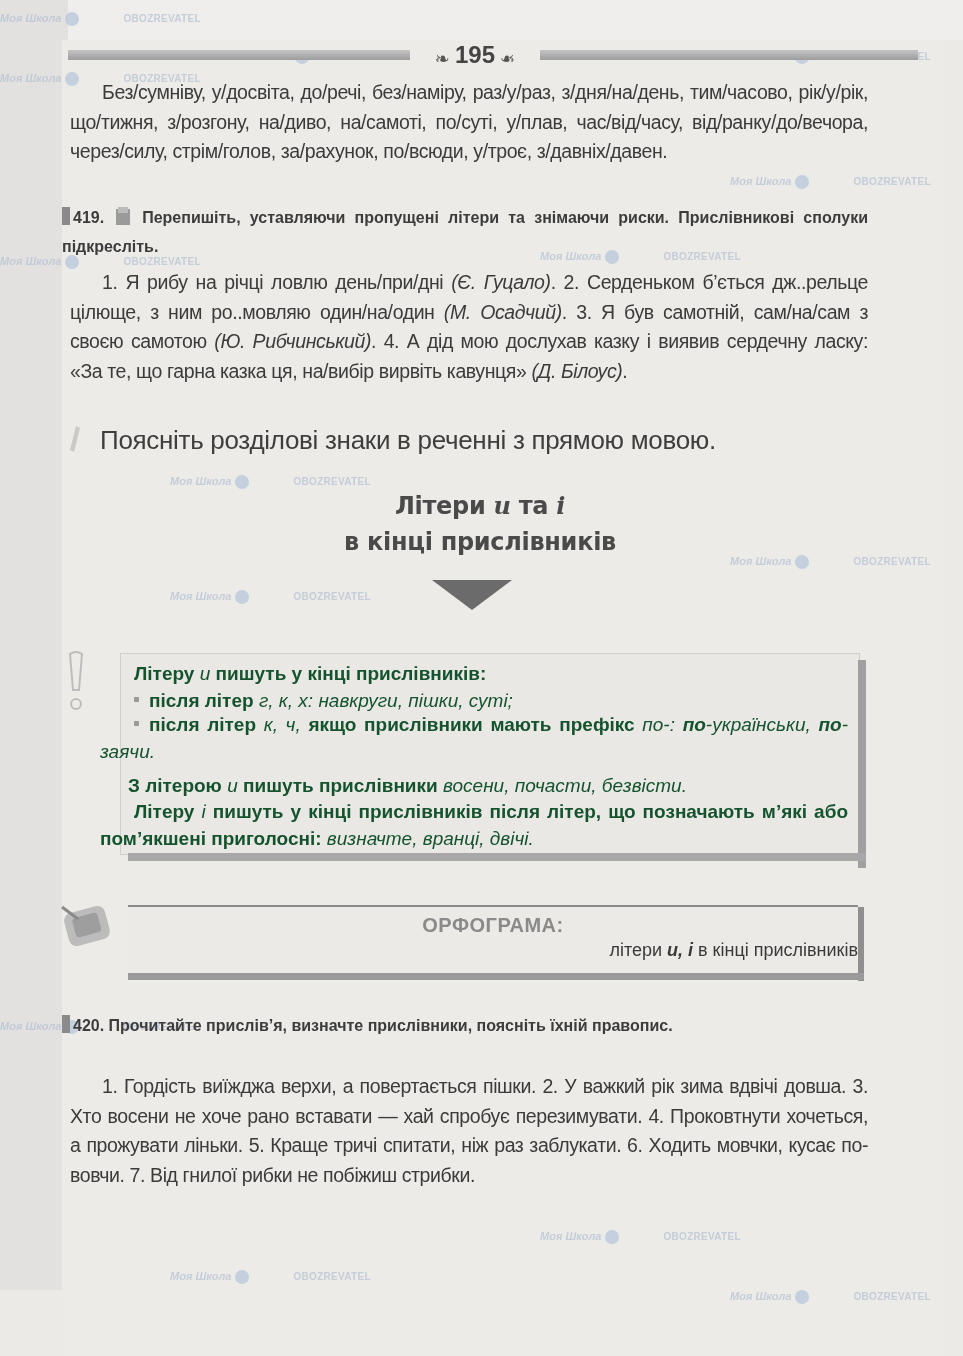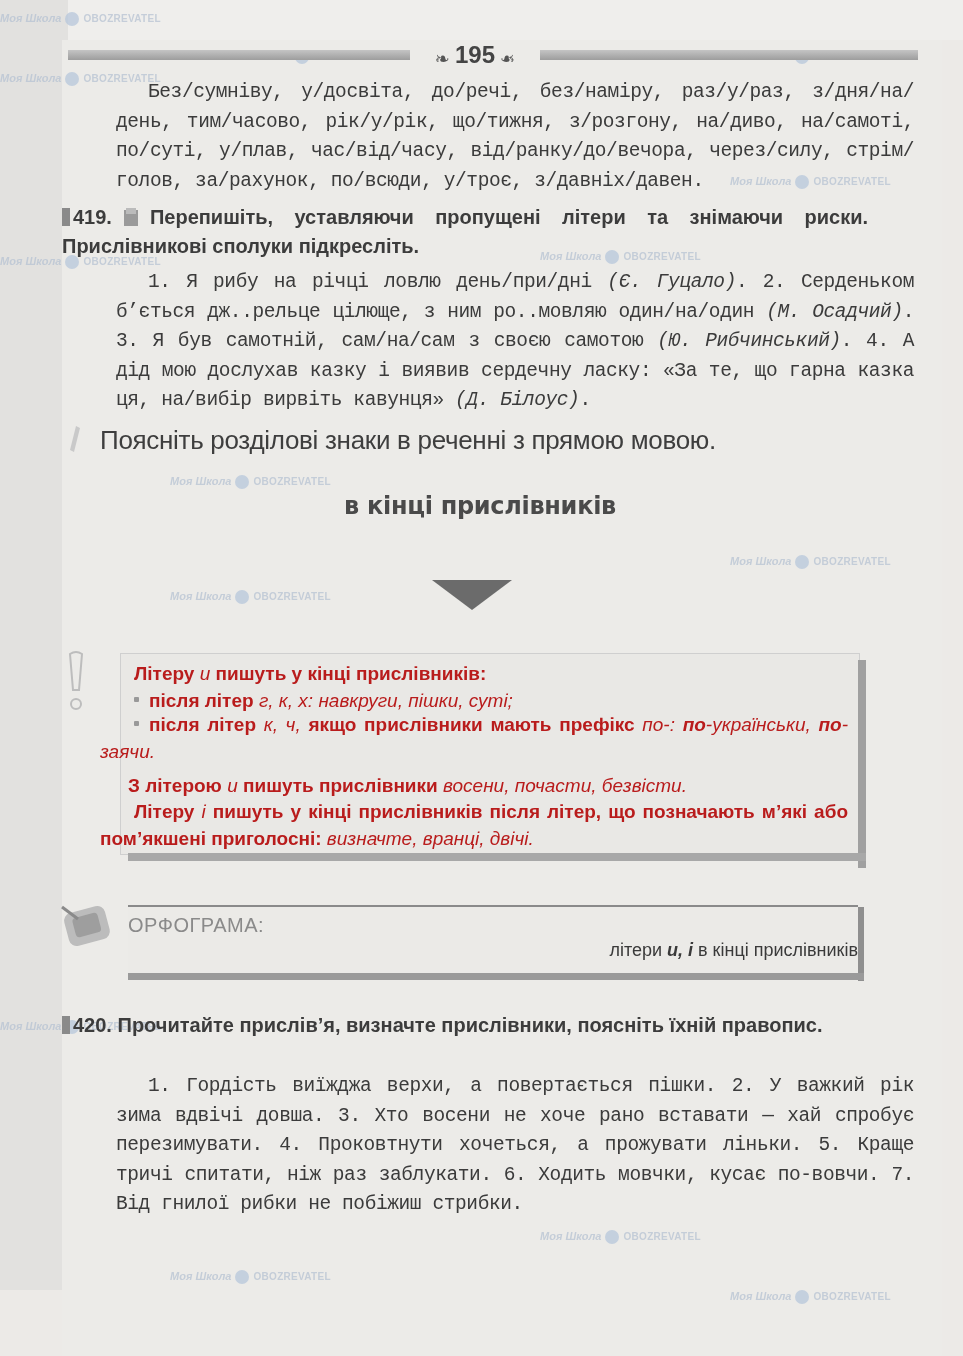--- a/index.html
+++ b/index.html
@@ -24,29 +24,28 @@
     background:#ecebe8; text-align:center;
   }
   .page-num {
     font-family:"Liberation Sans", sans-serif; font-weight:bold;
     font-size:24px; color:#444; line-height:30px;
   }
   .flourish { display:inline-block; font-size:18px; color:#555; vertical-align:middle; }
   .body-text {
     position:absolute; left:70px; width:798px;
     font-size:19.5px; line-height:29.5px; text-align:justify;
-    font-family:Liberation Mono, monospace; color:#3b3b3b;
+    font-family:Liberation Sans, sans-serif; color:#3b3b3b;
     letter-spacing:-0.4px;
-    margin-left:46px;
   }
   .indent { text-indent:32px; }
   .task-head {
     position:absolute; left:62px; width:806px;
     font-family:"Liberation Sans", sans-serif; font-weight:bold;
-    font-size:20px; line-height:29px; color:#3c3c3c; text-align:justify;
+    font-size:16px; line-height:29px; color:#3c3c3c; text-align:justify;
   }
   .task-marker { display:inline-block; width:8px; height:18px; background:#8a8a8a; vertical-align:-2px; margin-right:3px; }
   .book-icon { display:inline-block; width:22px; height:22px; vertical-align:-4px; margin:0 8px; }
   .note {
     position:absolute; left:100px; top:425px;
     font-family:"Liberation Sans", sans-serif; font-size:26px; color:#3e3e3e;
     letter-spacing:-0.3px;
   }
   .note-icon { position:absolute; left:66px; top:422px; width:22px; height:30px; }
   .section-title {
@@ -66,51 +65,51 @@
   }
   .rule-box-shadow {
     position:absolute; left:858px; top:660px; width:8px; height:208px; background:#a0a0a0;
   }
   .rule-box-shadow-b {
     position:absolute; left:128px; top:853px; width:738px; height:8px; background:#a8a8a8;
   }
   .rule-text {
     position:absolute; left:100px; width:748px;
     font-family:"Liberation Sans", sans-serif; font-size:19px; line-height:27px;
-    color:#b91c1c; text-align:justify;
+    color:#14532d; text-align:justify;
   }
   .rule-text b { font-weight:bold; }
   .rule-text i { font-style:italic; font-weight:normal; }
   .exclaim-icon { position:absolute; left:62px; top:650px; width:28px; height:64px; }
   .bullet { display:inline-block; width:5px; height:5px; background:#999; margin:0 10px 4px -20px; vertical-align:middle; border-radius:1px; }
   .orth-box {
     position:absolute; left:128px; top:905px; width:730px; height:66px;
     border-top:2px solid #8a8a8a; background:#ebeae7;
   }
   .orth-right { position:absolute; left:858px; top:907px; width:6px; height:74px; background:#8f8f8f; }
   .orth-bottom { position:absolute; left:128px; top:973px; width:736px; height:7px; background:#9a9a9a; }
   .orth-title {
-    position:absolute; left:128px; top:914px; width:730px; text-align:left;
-    font-family:"Liberation Sans", sans-serif; font-weight:normal; font-size:20px;
+    position:absolute; left:128px; top:914px; width:730px; text-align:center;
+    font-family:"Liberation Sans", sans-serif; font-weight:bold; font-size:20px;
     color:#8a8a8a; letter-spacing:0.5px;
   }
   .orth-sub {
     position:absolute; left:128px; top:940px; width:730px; text-align:right;
     font-family:"Liberation Sans", sans-serif; font-size:18px; color:#3a3a3a;
   }
   .orth-icon { position:absolute; left:56px; top:893px; width:60px; height:60px; }
   .watermark {
     position:absolute; font-family:"Liberation Sans", sans-serif; font-size:11px;
     color:#b7c3d3; font-style:italic; font-weight:bold; white-space:nowrap; opacity:0.75;
   }
   .watermark .circ {
     display:inline-block; width:14px; height:14px; border-radius:50%;
     background:#b7c7db; vertical-align:middle; margin:0 4px;
   }
-  .watermark .obz { font-style:normal; font-size:10px; letter-spacing:0.3px; }
+  .watermark .obz { font-style:normal; font-size:10px; letter-spacing:0.3px;margin-left:40px; }
 </style>
 </head>
 <body>
 
 <div class="page-shadow-top"></div>
 <div class="page-shadow-left"></div>
 <div class="page"></div>
 
 <div class="watermark" style="left:0;top:12px"><span>Моя Школа</span><span class="circ"></span><span class="obz">OBOZREVATEL</span></div>
 <div class="watermark" style="left:230px;top:50px"><span>Моя Школа</span><span class="circ"></span><span class="obz">OBOZREVATEL</span></div>
@@ -143,20 +142,21 @@
       </svg></span><span>Перепишіть, уставляючи пропущені літери та знімаючи риски. Прислівникові сполуки підкресліть.</span>
 </div>
 <div class="body-text indent" style="top:268px"><span>1. Я рибу на річці ловлю день/при/дні </span><i>(Є. Гуцало)</i><span>. 2. Серденьком б’ється дж..рельце цілюще, з ним ро..мовляю один/на/один </span><i>(М. Осадчий)</i><span>. 3. Я був самотній, сам/на/сам з своєю самотою </span><i>(Ю. Рибчинський)</i><span>. 4. А дід мою дослухав казку і виявив сердечну ласку: «За те, що гарна казка ця, на/вибір вирвіть кавунця» </span><i>(Д. Білоус)</i><span>.</span></div>
 
 <svg class="note-icon" viewBox="0 0 22 30">
     <polygon points="4,28 10,4 14,6 8,30" fill="#c9c9c9"></polygon>
   </svg>
 <div class="note">Поясніть розділові знаки в реченні з прямою мовою.</div>
 
 <div class="section-title">
+  <div><span>Літери </span><i>и</i><span> та </span><i>і</i></div>
   <div>в кінці прислівників</div>
 </div>
 <div class="down-triangle"></div>
 
 <div class="rule-box"></div>
 <div class="rule-box-shadow"></div>
 <div class="rule-box-shadow-b"></div>
 <svg class="exclaim-icon" viewBox="0 0 28 64">
   <path d="M8 4 Q14 0 20 4 L17 40 L11 40 Z" fill="none" stroke="#bdbdbd" stroke-width="2"></path>
   <circle cx="14" cy="54" r="5" fill="none" stroke="#bdbdbd" stroke-width="2"></circle>

